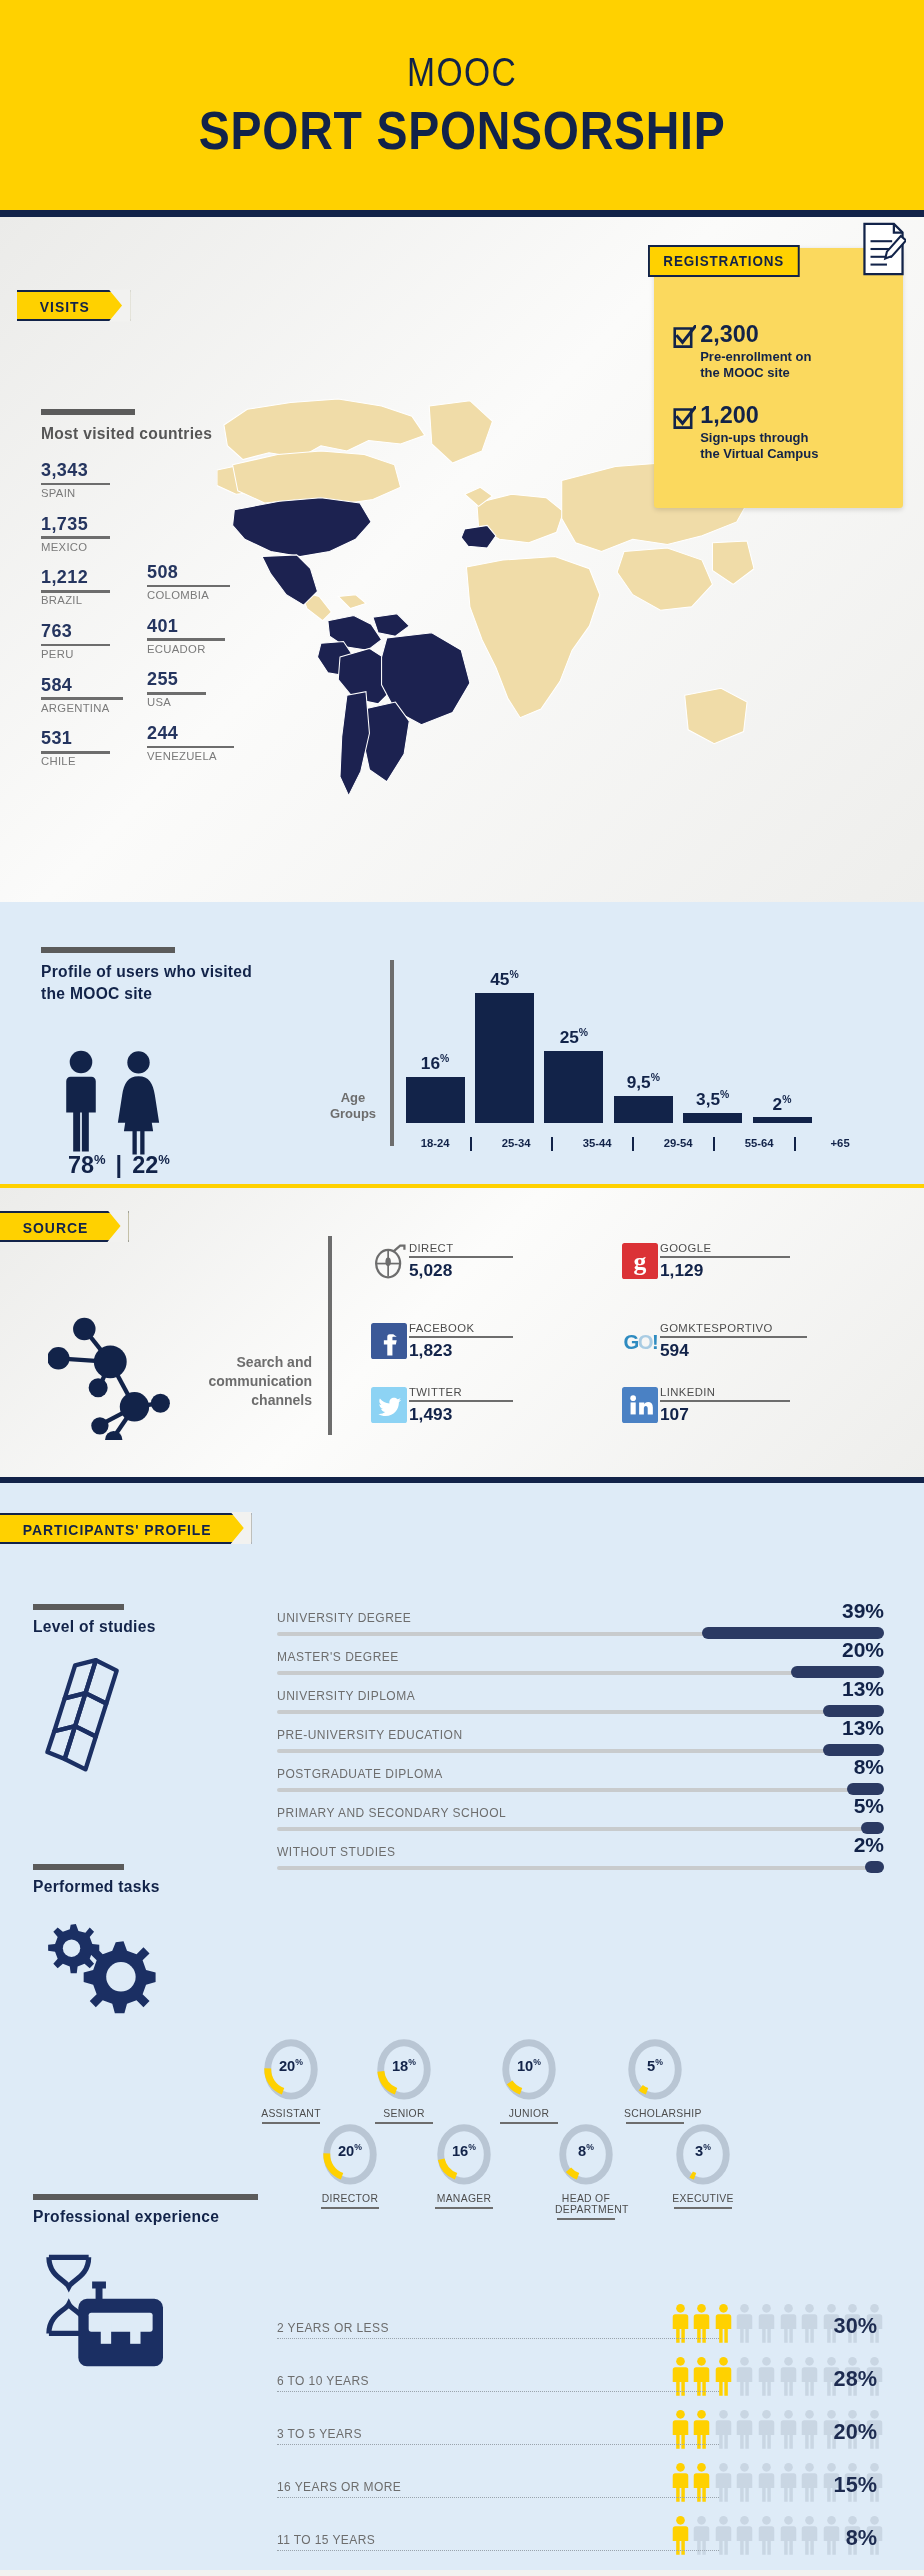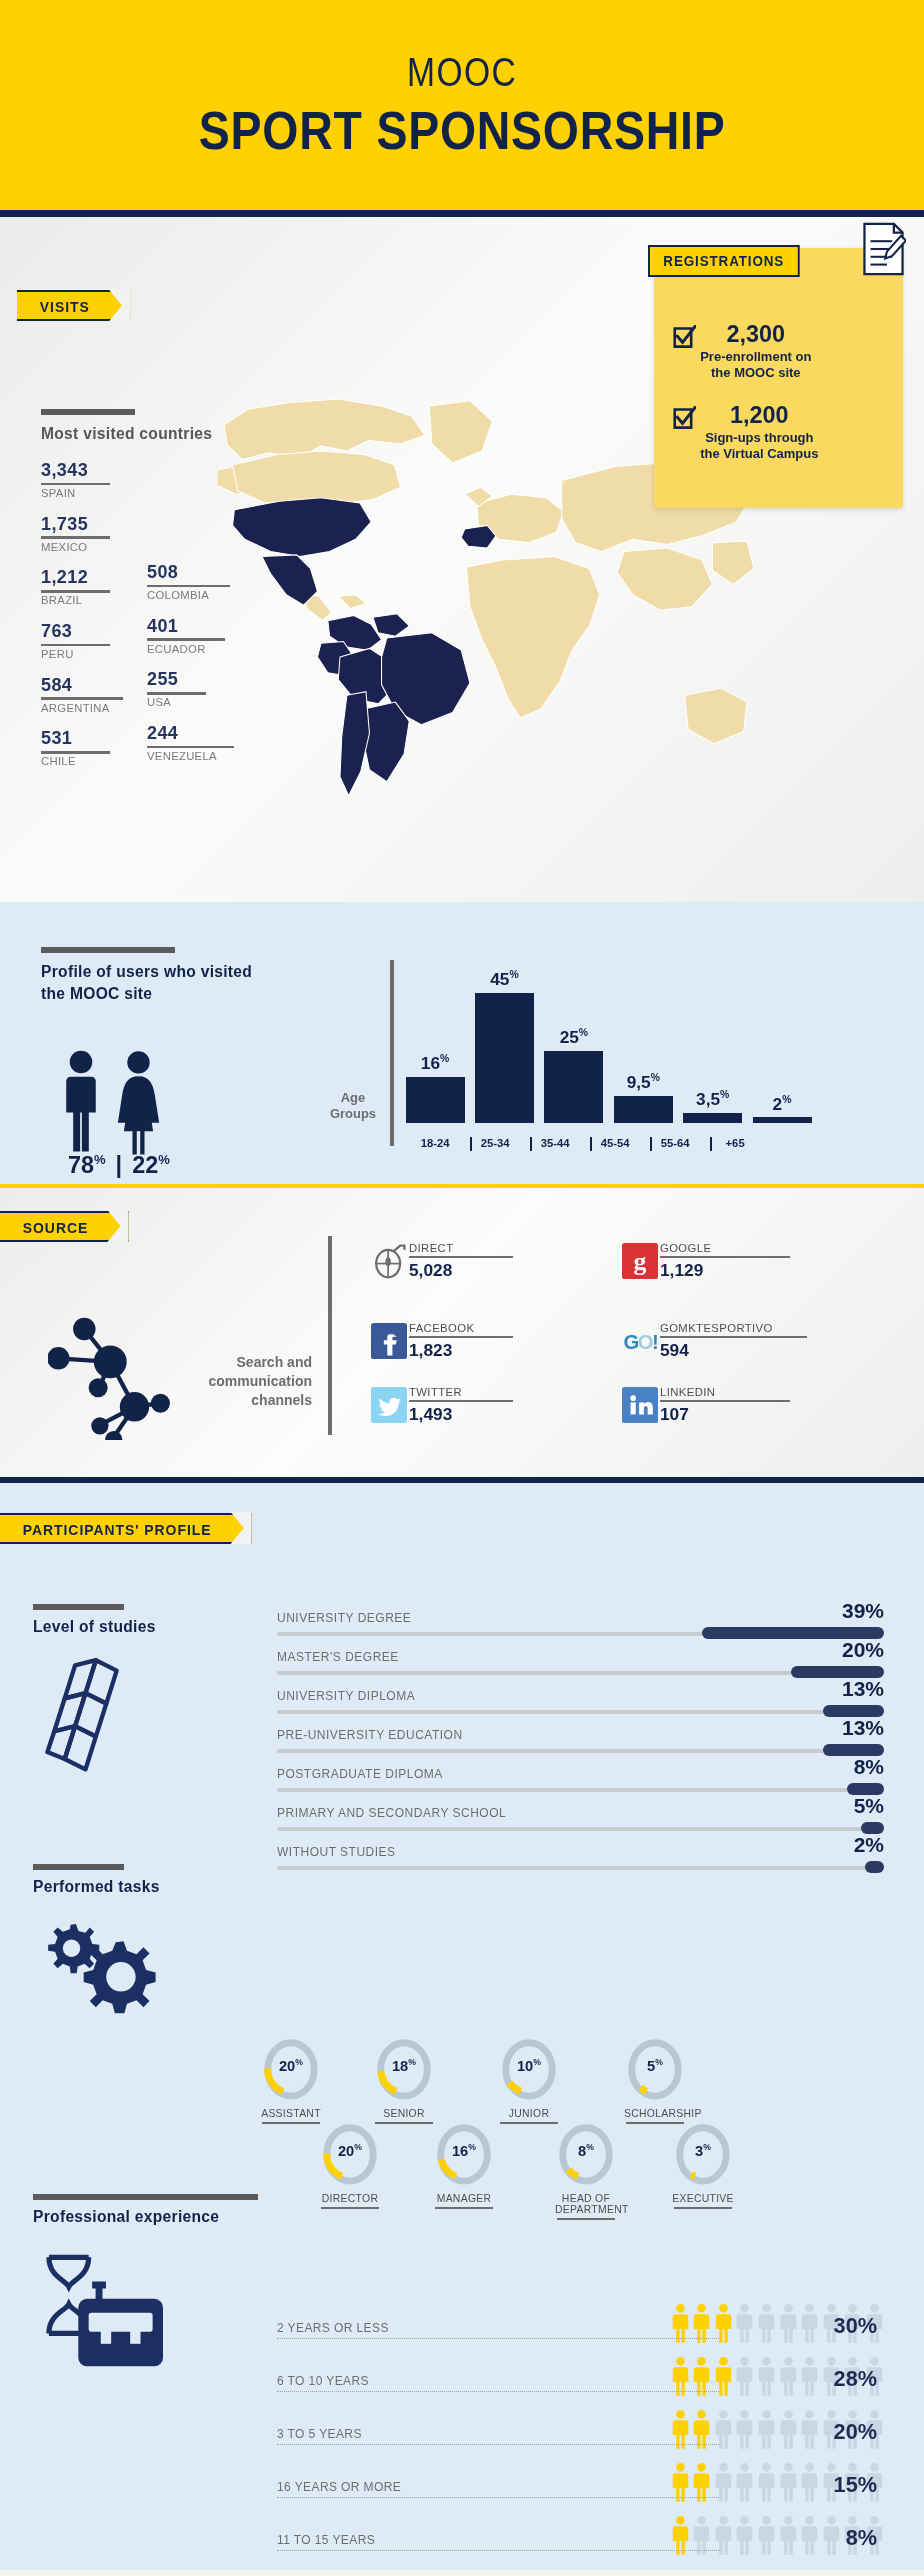--- a/index.html
+++ b/index.html
@@ -73,21 +73,21 @@
     position: absolute; right: 22.5px; top: 31px; width: 249px; height: 260px;
     background: #FBD95E; border-radius: 3.5px;
     box-shadow: 0 1.7px 5.2px rgba(0,0,0,.13);
   }
   .reg-ribbon {
     position: absolute; left: -5.2px; top: -3.5px;
     background: #FFD100; border: 2.6px solid #122349;
     color: #122349; font-weight: bold; font-size: 14px; letter-spacing: 0.9px;
     padding: 6px 14px; transform: scaleX(.96); transform-origin: left center;
   }
-  .reg-item { position: absolute; left: 19px; display:flex;text-align:center; }
+  .reg-item { position: absolute; left: 19px; display:flex; }
   .reg-check { width: 23.4px; height: 23.4px; flex: none; margin-right: 4.3px; margin-top: 1.7px;}
   .reg-num { font-size: 23.4px; font-weight: bold; color: #122349; line-height: 23.4px;}
   .reg-desc { font-size: 13px; color: #122349; font-weight: bold; line-height: 15.6px; margin-top:2.6px;}
   .note-icon { position:absolute; right: -3.5px; top: -26px; width: 45px; height: 54px; }
 
   
   .sec-profile { position: relative; height: 286px; background: #DEEBF7; border-bottom: 4.3px solid #FFD100;}
   .pbar { position:absolute; left:41px; top:45px; width:134px; height:6px; background:#5b5b5b;}
   .ptitle { position:absolute; left:41px; top:59px; width:225px; font-size:15.6px; font-weight:bold; color:#122349; line-height:21.7px; letter-spacing:0.3px;}
   .gender { position:absolute; left:61px; top:147px; display:flex; align-items:flex-end; gap: 15.6px;}
@@ -95,21 +95,21 @@
   .gpct sup { font-size: 13px; }
 
   .chart { position:absolute; left:390px; top:42px; width: 485px; height: 208px;}
   .axis { position:absolute; left:0; top:15.6px; width:4.3px; height:186px; background:#6d6d6d;}
   .agelab { position:absolute; left:-68px; top:146px; font-size:13px; font-weight:bold; color:#6d6d6d; text-align:center; width:62px; line-height:15.6px;}
   .bars { position:absolute; left:15.6px; bottom:29px; height:160px; display:flex; align-items:flex-end; gap:10.4px;}
   .bcol { width:59px; display:flex; flex-direction:column; align-items:center; }
   .bval { font-size:17.3px; font-weight:bold; color:#122349; margin-bottom:2.6px;}
   .bval sup { font-size:10.4px; }
   .brect { width:59px; background:#122349; }
-  .xlabels { position:absolute; left:15.6px; bottom:3.5px; display:flex; gap:1px;justify-content:flex-end; }
+  .xlabels { position:absolute; left:15.6px; bottom:3.5px; display:flex; gap:22px;justify-content:flex-end; }
   .xlab { width:59px; text-align:center; font-size:11.3px; font-weight:bold; color:#122349; position:relative;}
   .xlab::after { content:""; position:absolute; right:-7px; top:0; width:1.7px; height:14px; background:#122349;}
   .xlab:last-child::after { display:none; }
 
   
   .sec-source { position: relative; height: 295px;
     background: linear-gradient(135deg,#ececea 0%,#fcfcfb 45%,#eeeeec 100%);
     border-bottom: 6px solid #122349;}
   .net-icon { position:absolute; left:48px; top:87px; width:147px; height:165px;}
   .sc-label { position:absolute; left:173px; top:165px; width:139px; text-align:right; font-size:14px; font-weight:bold; color:#6d6d6d; line-height:19px;}
@@ -356,21 +356,21 @@
           </div>
           <div class="bcol">
             <div class="bval">2<sup>%</sup></div>
             <div class="brect" style="height:5.8px"></div>
           </div>
         </div>
       <div class="xlabels" id="ageLabels">
           <div class="xlab">18-24</div>
           <div class="xlab">25-34</div>
           <div class="xlab">35-44</div>
-          <div class="xlab">45-54</div>
+          <div class="xlab">29-54</div>
           <div class="xlab">55-64</div>
           <div class="xlab">+65</div>
         </div>
     </div>
   </div>
 
   <div class="sec-source">
     <div class="ribbon-wrap" style="left:0; top:22.5px;">
       <div class="ribbon">SOURCE</div>
     </div>

